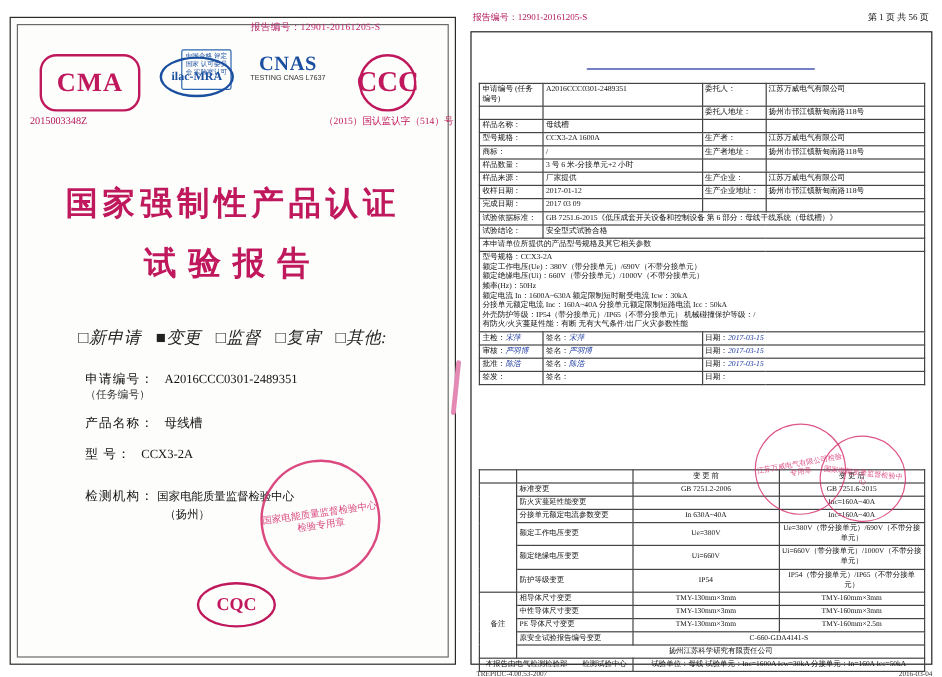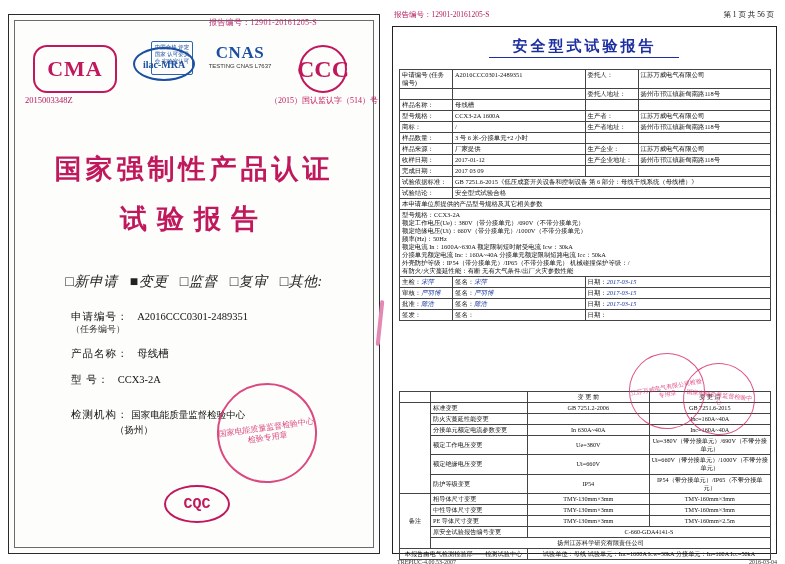--- a/index.html
+++ b/index.html
@@ -37,26 +37,26 @@
 
   .fields{position:absolute;left:62px;top:296px;font-family:"Liberation Serif",serif;font-size:10.5px;color:#111;line-height:1.1;}
   .fld{margin-bottom:14px;white-space:nowrap;}
   .fld .k{letter-spacing:1px;}
   .fld .v{margin-left:6px;}
   .sub-small{font-size:9px;color:#333;margin-top:2px;display:block;margin-left:0;}
 
   .inst{position:absolute;left:62px;top:392px;width:290px;font-family:"Liberation Serif",serif;font-size:10.5px;line-height:1.5;color:#111;}
   .inst .k{letter-spacing:1px;}
   .inst .v{font-size:9.5px;}
-  .inst .v2{display:block;margin-left:44px;font-size:9.5px;}
+  .inst .v2{display:block;margin-left:66px;font-size:9.5px;}
 
   .seal-red{position:absolute;border:2px solid #d42a6b;border-radius:50%;color:#d42a6b;display:flex;align-items:center;justify-content:center;text-align:center;font-family:"Liberation Serif",serif;opacity:.85;}
   .seal1{left:208px;top:368px;width:96px;height:96px;font-size:8px;line-height:1.2;transform:rotate(-8deg);}
   .cqc{position:absolute;left:155px;top:470px;width:64px;text-align:center;}
-  .cqc-ell{width:62px;height:34px;border:2px solid #c0185c;border-radius:50%;display:flex;align-items:center;justify-content:center;color:#c0185c;font-weight:bold;font-size:15px;font-family:Liberation Mono, monospace;}
+  .cqc-ell{width:62px;height:34px;border:2px solid #c0185c;border-radius:50%;display:flex;align-items:center;justify-content:center;color:#c0185c;font-weight:bold;font-size:15px;font-family:Liberation Serif, serif;}
 
   
   .right-doc{position:absolute;left:392px;top:10px;width:386px;height:546px;background:#fff;}
   .r-head{position:relative;height:16px;font-size:7.5px;font-family:"Liberation Serif",serif;color:#b3185c;}
   .r-head .left{position:absolute;left:2px;top:0;}
   .r-head .right{position:absolute;right:4px;top:0;color:#111;}
   .r-frame{position:absolute;left:0;top:16px;width:385px;height:528px;border:1.3px solid #222;box-sizing:border-box;}
   .r-title{position:absolute;left:0;top:10px;width:100%;text-align:center;font-family:"Liberation Serif",serif;font-size:15px;font-weight:bold;letter-spacing:3px;color:#1c2ea0;}
   .r-title-underline{position:absolute;left:96px;top:30px;width:190px;height:1px;background:#1c2ea0;}
 
@@ -159,21 +159,20 @@
 
   <div class="right-doc">
     <div class="r-head">
       <span class="left">
         <span>报告编号：</span><span>12901-20161205-S</span>
       </span>
       <span class="right">第 1 页  共 56 页</span>
     </div>
 
     <div class="r-frame">
-      <div class="r-title">安全型式试验报告</div>
       <div class="r-title-underline"></div>
 
       <table class="r-tbl">
         <tbody>
             <tr>
           <td class="lbl-cell">申请编号
 (任务编号)</td>
           <td>A2016CCC0301-2489351</td>
           <td class="lbl-cell">委托人：</td>
           <td>江苏万威电气有限公司</td>

